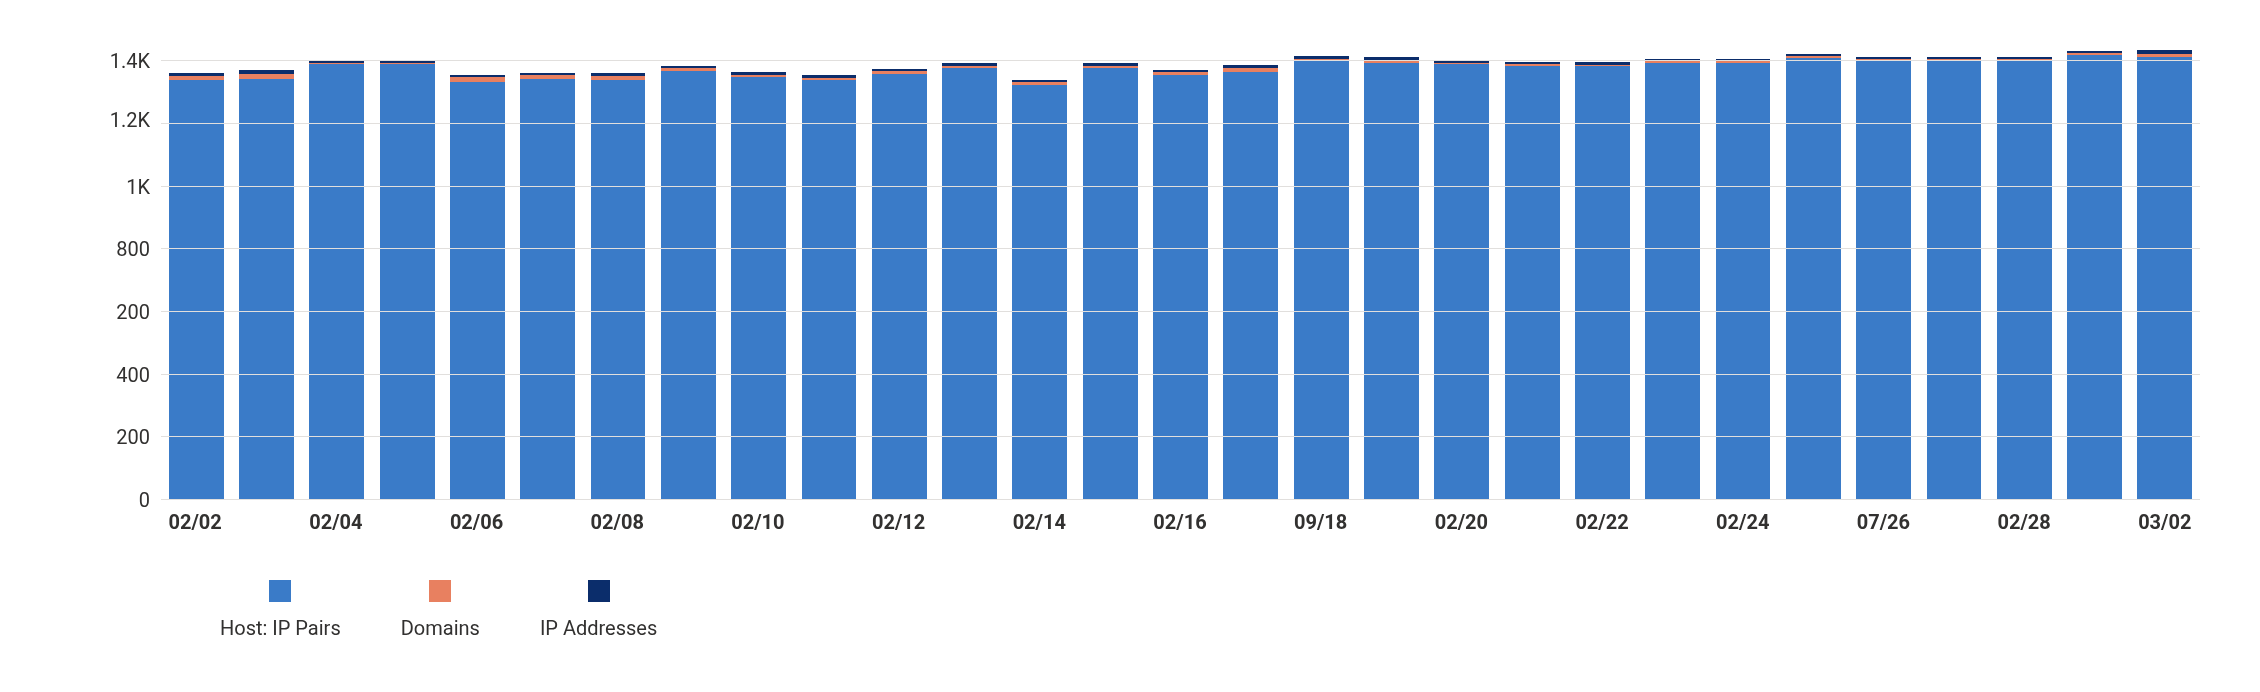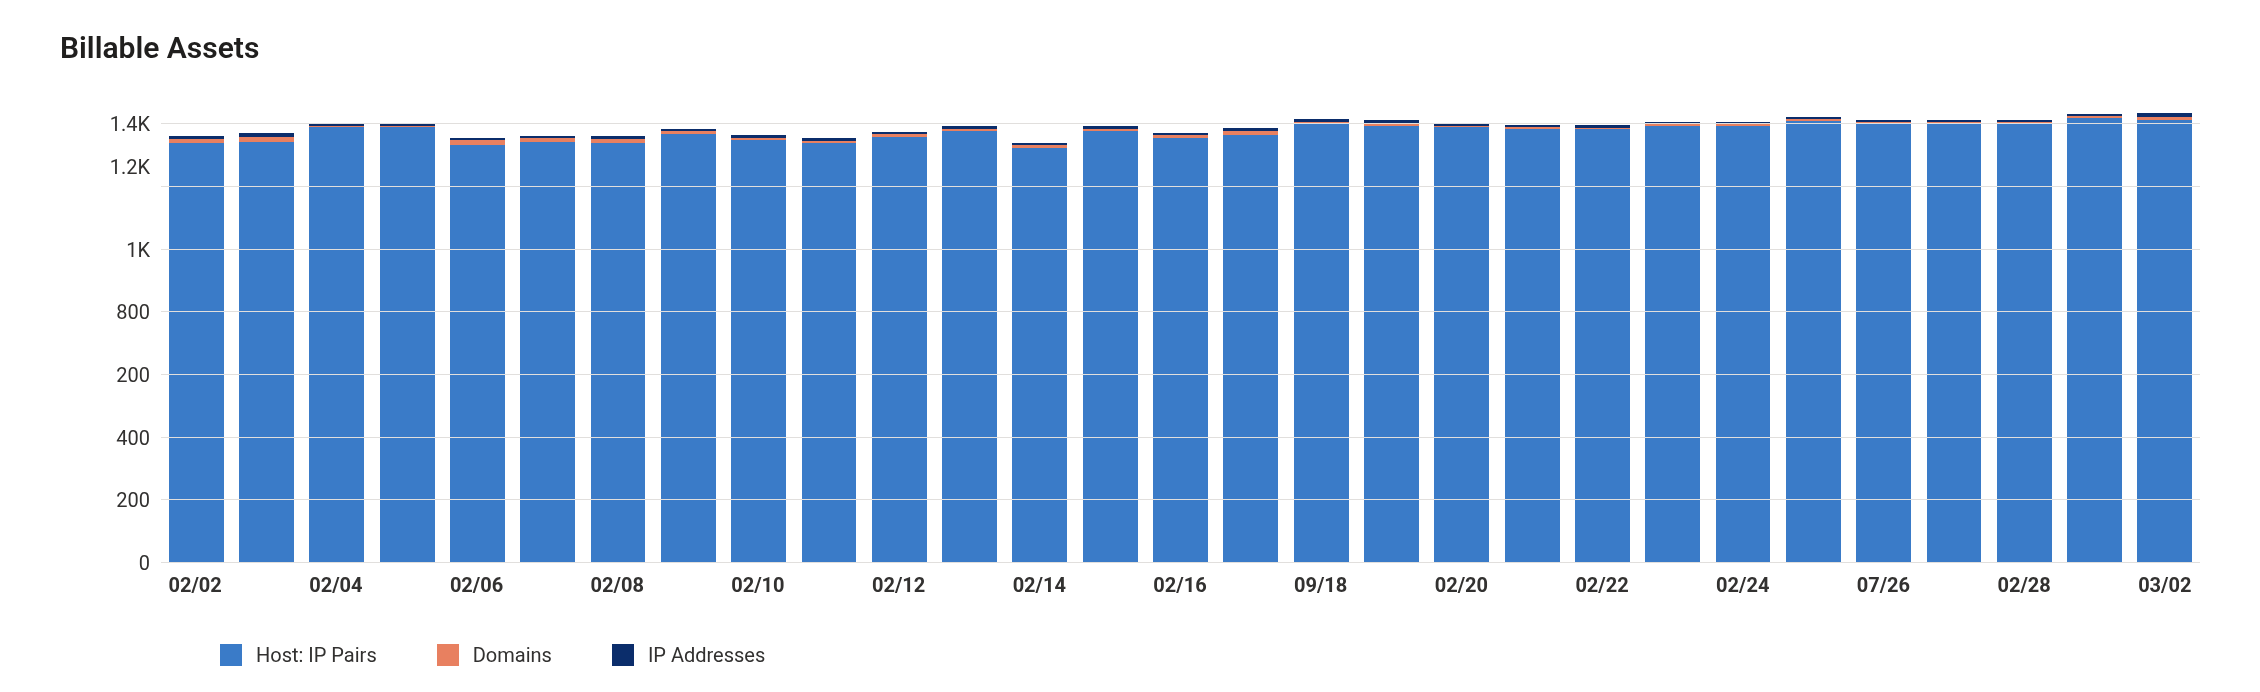--- a/index.html
+++ b/index.html
@@ -96,46 +96,45 @@
   .legend {
     margin-left: 160px;
     margin-top: 40px;
     display: flex;
     flex-direction: row;
     gap: 60px;
     align-items: center;
   }
   .legend-item {
     display: flex;
-    flex-direction: row;
+    flex-direction: column;
     align-items: center;
     gap: 14px;
     font-size: 20px;
     color: #323130;
   }
   .swatch {
     width: 22px;
     height: 22px;
   }
 </style>
 </head>
 <body>
 
 <div class="wrap">
-  <div class="title">Billable Assets</div>
 
   <div class="chart-zone">
     <div class="y-axis" id="y-axis">
         <div class="y-tick" style="bottom: 0px;">0</div>
         <div class="y-tick" style="bottom: 62.6667px;">200</div>
         <div class="y-tick" style="bottom: 125.333px;">400</div>
         <div class="y-tick" style="bottom: 188px;">200</div>
         <div class="y-tick" style="bottom: 250.667px;">800</div>
         <div class="y-tick" style="bottom: 313.333px; text-align: center;">1K</div>
-        <div class="y-tick" style="bottom: 396px;">1.2K</div>
+        <div class="y-tick" style="bottom: 380px;">1.2K</div>
         <div class="y-tick" style="bottom: 438.667px;">1.4K</div>
       </div>
     <div class="plot" id="plot">
       <div class="bars" id="bars">
           <div class="bar-slot">
             <div class="bar-stack">
               <div class="seg" style="height: 419.867px; background: rgb(58, 123, 200);"></div>
               <div class="seg" style="height: 4.38667px; background: rgb(232, 128, 96);"></div>
               <div class="seg" style="height: 3.13333px; background: rgb(11, 45, 107);"></div>
             </div>

